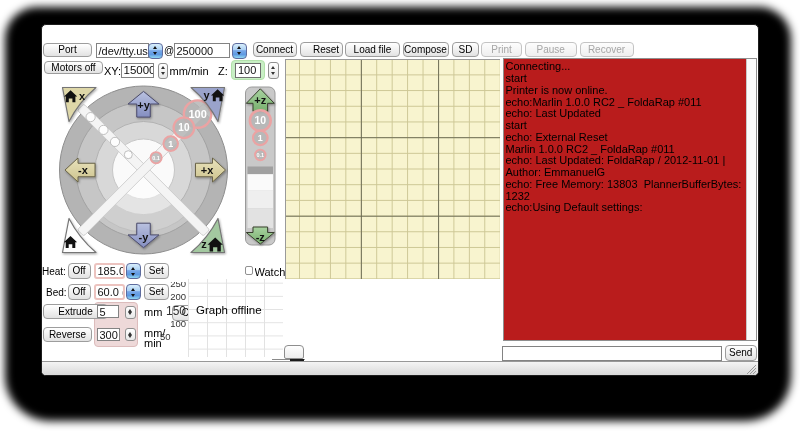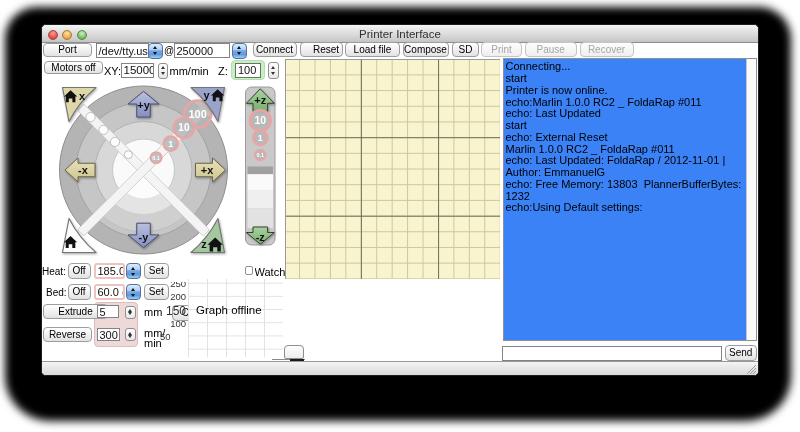--- a/index.html
+++ b/index.html
@@ -21,26 +21,20 @@
   .wstep:before, .wstep:after { content:""; position:absolute; left:50%; margin-left:-2px; width:0; height:0; border-left:2px solid transparent; border-right:2px solid transparent; }
   .wstep:before { top:2.5px; border-bottom:3px solid #333; }
   .wstep:after { bottom:2.5px; border-top:3px solid #333; }
   .pinkfld { position:absolute; box-sizing:border-box; background:#fff; border:2px solid #ecc3bf; border-radius:3px; font-size:11px; color:#111; padding-left:2px; display:flex; align-items:center; overflow:hidden; white-space:nowrap; }
 </style>
 </head>
 <body>
   <div class="shadow"></div>
   <div class="win">
 
-    <div class="titlebar">
-      <div class="light" style="left:5.7px; background:radial-gradient(circle at 50% 30%, #ff9f97, #e8463c 68%, #b83028); border:0.5px solid #9c4a42;"></div>
-      <div class="light" style="left:20.3px; background:radial-gradient(circle at 50% 30%, #ffe2a0, #eda43b 72%, #c07c28); border:0.5px solid #a8762e;"></div>
-      <div class="light" style="left:34.5px; background:radial-gradient(circle at 50% 30%, #cfeec3, #72b85c 72%, #4c9440); border:0.5px solid #568a48;"></div>
-      <div class="title">Printer Interface</div>
-    </div>
 
     <div class="btn" style="left:1px; top:17.5px; width:49px; height:14px;">Port</div>
     <div class="fld" style="left:53.5px; top:18px; width:53.5px; height:15px;">/dev/tty.usbserial</div>
     <div class="bstep" style="left:106px; top:17.5px; height:16px;"></div>
     <div class="lbl" style="left:122px; top:20px; font-size:10px;">@</div>
     <div class="fld" style="left:131.5px; top:18px; width:56.5px; height:15px;">250000</div>
     <div class="bstep" style="left:189.5px; top:17.5px; height:16px;"></div>
     <div class="btn" style="left:210.5px; top:17px; width:44px; height:14.5px;">Connect</div>
     <div class="btn" style="left:257.5px; top:17px; width:43px; height:14.5px;padding-left:10px;">Reset</div>
     <div class="btn" style="left:303px; top:17px; width:55px; height:14.5px;">Load file</div>
@@ -62,21 +56,21 @@
 
     <div style="position:absolute; left:242.7px; top:33.7px; width:215px; height:220px; box-sizing:border-box; border-left:1px solid #9a9a9a; border-top:1px solid #9a9a9a; background-color:#f8f4cf;
       background-image:
         linear-gradient(to right, rgba(100,100,80,.9) 1px, transparent 1px),
         linear-gradient(to bottom, rgba(100,100,80,.9) 1px, transparent 1px),
         linear-gradient(to right, #cdc795 1px, transparent 1px),
         linear-gradient(to bottom, #cdc795 1px, transparent 1px);
       background-size: 77.25px 100%, 100% 78.5px, 15.45px 100%, 100% 15.7px;
       background-position: -2.4px 0, 0 -1.3px, -2.4px 0, 0 -1.3px;"></div>
 
-    <div style="position:absolute; left:460.5px; top:33.4px; width:254px; height:283px; box-sizing:border-box; background:#3b82f6; border:1px solid #8f8f8f;">
+    <div style="position:absolute; left:460.5px; top:33.4px; width:254px; height:283px; box-sizing:border-box; background:#b91c1c; border:1px solid #8f8f8f;">
       <div style="position:absolute; left:2px; top:2px; right:10px; font-size:11px; line-height:11.75px; color:#000;">Connecting...<br>start<br>Printer is now online.<br>echo:Marlin 1.0.0 RC2 _ FoldaRap #011<br>echo: Last Updated<br>start<br>echo: External Reset<br>Marlin 1.0.0 RC2 _ FoldaRap #011<br>echo: Last Updated: FoldaRap / 2012-11-01 |<br>Author: EmmanuelG<br>echo: Free Memory: 13803&nbsp; PlannerBufferBytes:<br>1232<br>echo:Using Default settings:</div>
       <div style="position:absolute; right:0; top:0; width:9px; height:100%; border-left:1px solid #c8c8c8; background:#fbfbfb;"></div>
     </div>
 
     <div class="fld" style="left:460px; top:320.5px; width:219.5px; height:15.2px;"></div>
     <div class="btn" style="left:682.5px; top:319.5px; width:32.5px; height:16px;">Send</div>
 
     <div style="position:absolute; left:0; top:336.4px; width:716px; height:14px; background:linear-gradient(#f4f4f4,#d9d9d9); border-top:1px solid #989898; box-sizing:border-box;"></div>
     <svg style="position:absolute; left:702px; top:338px;" width="13" height="12" viewBox="0 0 13 12">
       <path d="M3,11 L12,2 M6,11 L12,5 M9,11 L12,8" stroke="#9a9a9a" stroke-width="1" fill="none"></path>

